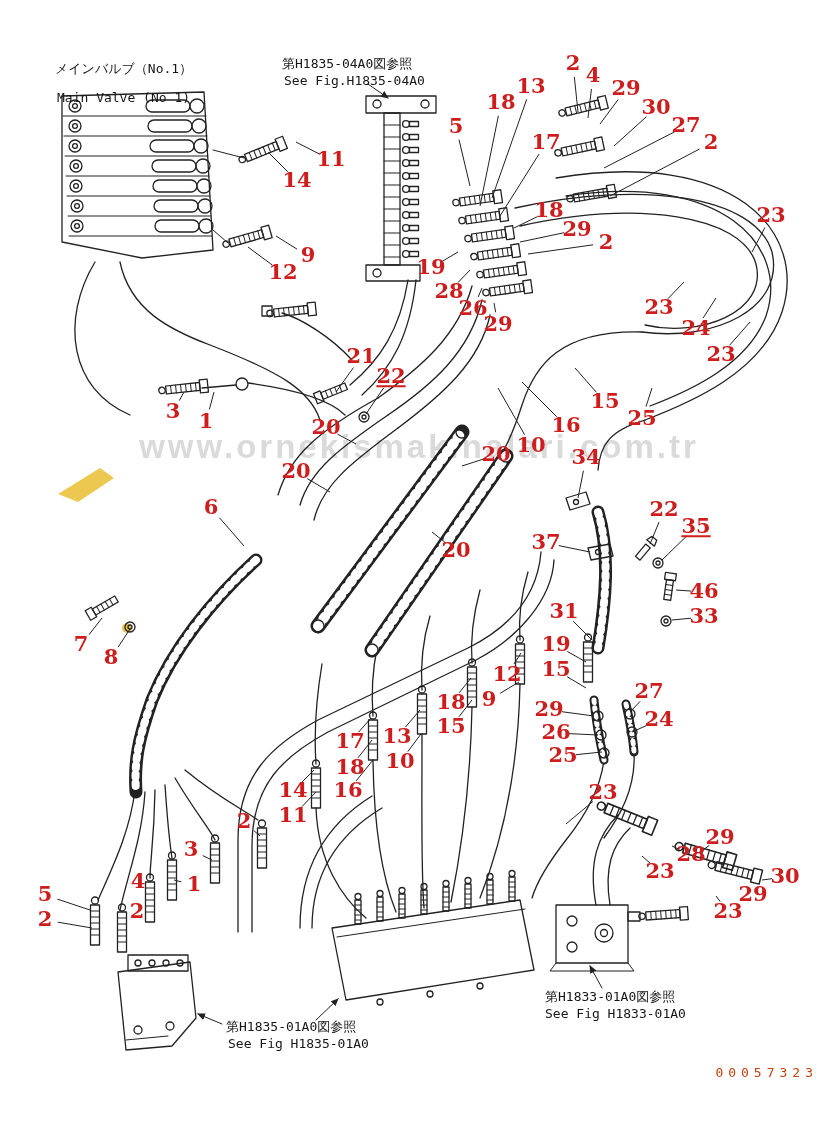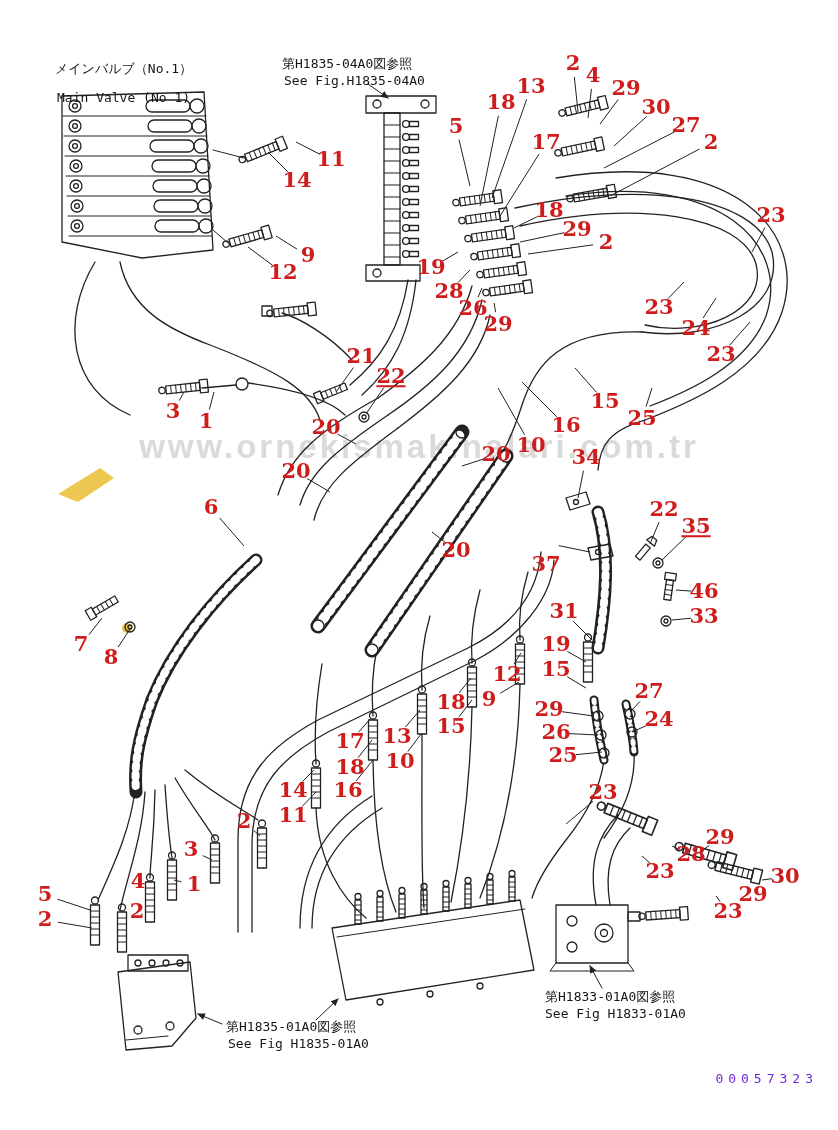--- a/index.html
+++ b/index.html
@@ -10,22 +10,22 @@
   .wm-word{position:relative;display:inline-block;font:700 168px "Liberation Sans",sans-serif;
            color:#dcdcdc;letter-spacing:16px;line-height:1}
   .wm-dot{position:absolute;width:15px;height:15px;background:#c84433;top:-6px;border-radius:2px}
   .wm-dot1{left:16px}.wm-dot2{left:52px}
   .wm-url{font:700 33px "Liberation Sans",sans-serif;color:#d6d6d6;letter-spacing:3px;margin-top:-10px}
   svg.art{position:absolute;left:0;top:0}
   #leader-svg{position:absolute;left:0;top:0;pointer-events:none}
   #leader-svg line{stroke:#222;stroke-width:1}
   .ref-label{position:absolute;font:13px "DejaVu Sans Mono",monospace;color:#161616;white-space:pre}
   .callout{position:absolute;transform:translate(-50%,-55%);font:700 21px "DejaVu Serif",serif;color:#cf1d1d}
-  .doc-number{position:absolute;right:20px;bottom:44px;font:13px "DejaVu Sans Mono",monospace;
-              letter-spacing:5px;color:#6d28d9}
+  .doc-number{position:absolute;right:20px;bottom:50px;font:13px "DejaVu Sans Mono",monospace;
+              letter-spacing:5px;color:#c2410c}
 </style>
 </head>
 <body>
 
 <div class="page">
 
   <div class="watermark">
     <div class="wm-url">www.ornekismakinalari.com.tr</div>
   </div>
 
@@ -438,21 +438,21 @@
       <span class="callout" style="left: 326px; top: 428px;">20</span>
       <span class="callout" style="left: 496px; top: 455px;">20</span>
       <span class="callout" style="left: 173px; top: 412px;">3</span>
       <span class="callout" style="left: 206px; top: 422px;">1</span>
       <span class="callout" style="left: 296px; top: 472px;">20</span>
       <span class="callout" style="left: 586px; top: 458px;">34</span>
       <span class="callout" style="left: 211px; top: 508px;">6</span>
       <span class="callout" style="left: 456px; top: 551px;">20</span>
       <span class="callout" style="left: 664px; top: 510px;">22</span>
       <span class="callout" style="left: 696px; top: 527px; text-decoration: underline;">35</span>
-      <span class="callout" style="left: 546px; top: 543px; margin-top: 22px;">37</span>
+      <span class="callout" style="left: 546px; top: 543px;">37</span>
       <span class="callout" style="left: 704px; top: 592px;">46</span>
       <span class="callout" style="left: 704px; top: 617px;">33</span>
       <span class="callout" style="left: 81px; top: 645px;">7</span>
       <span class="callout" style="left: 111px; top: 658px;">8</span>
       <span class="callout" style="left: 564px; top: 612px;">31</span>
       <span class="callout" style="left: 556px; top: 645px;">19</span>
       <span class="callout" style="left: 556px; top: 670px;">15</span>
       <span class="callout" style="left: 507px; top: 675px;">12</span>
       <span class="callout" style="left: 489px; top: 700px;">9</span>
       <span class="callout" style="left: 451px; top: 703px;">18</span>

